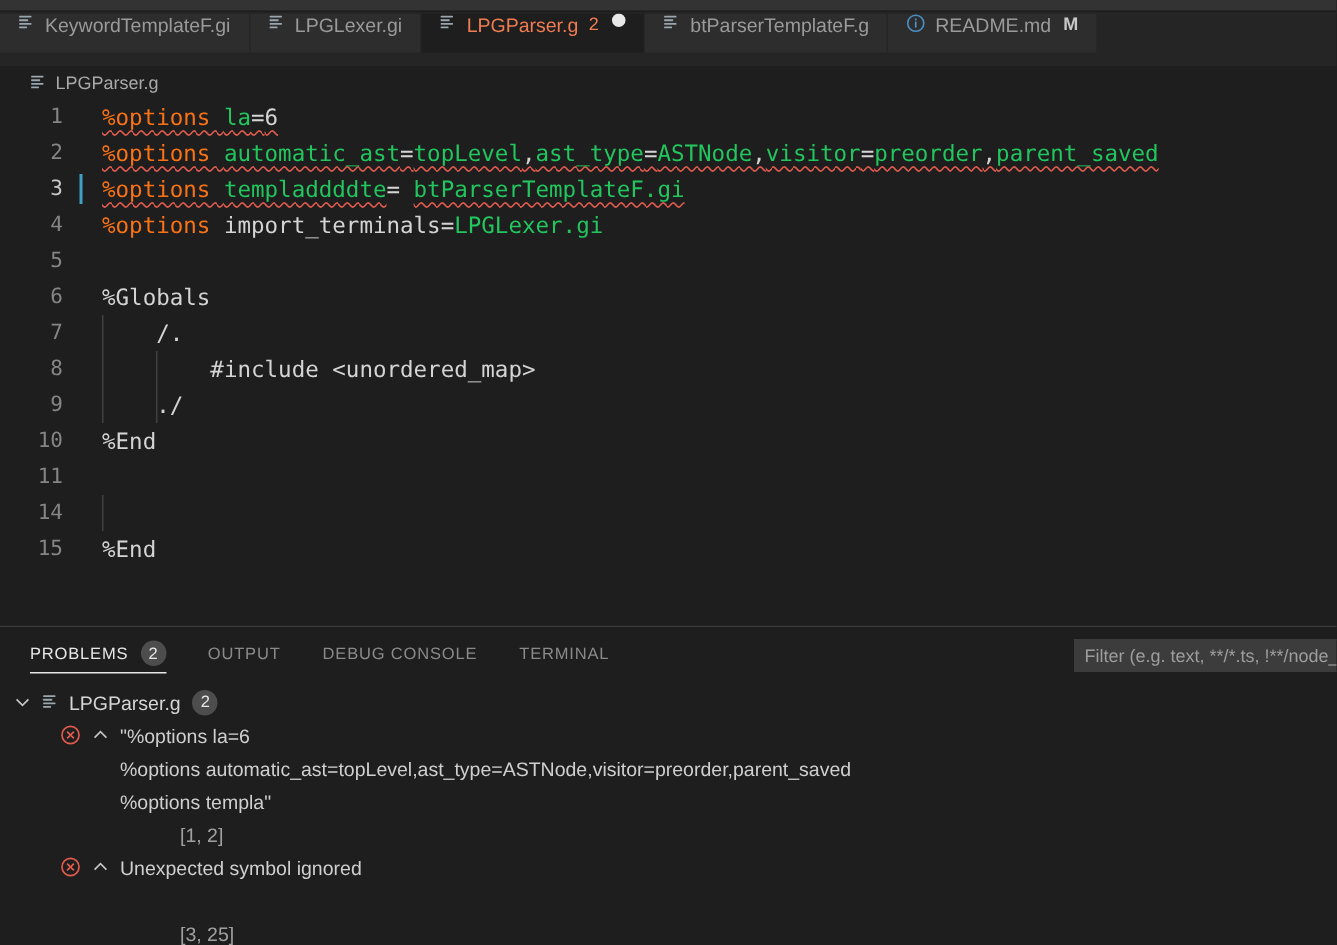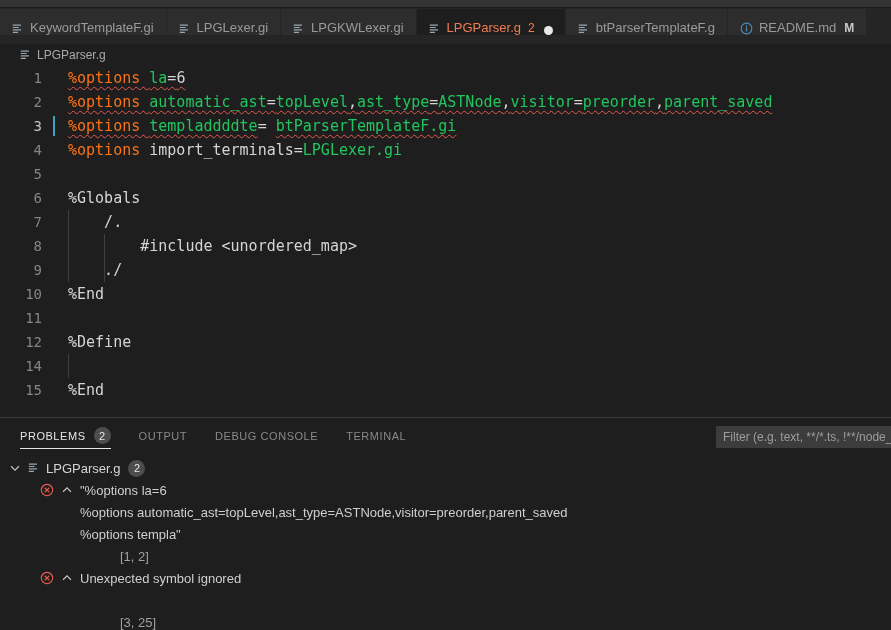--- a/index.html
+++ b/index.html
@@ -43,21 +43,21 @@
   .tabbar {
     display: flex;
     height: 35px;
     flex: 0 0 auto;
     background: #252526;
     overflow: hidden;
     position: relative;
   }
   .tab {
     display: flex;
-    align-items: flex-end;
+    align-items: flex-start;
     gap: 6px;
     padding: 0 12px;
     height: 26px;
     box-sizing: border-box;
     background: #2d2d2d;
     border-right: 1px solid #252526;
     font-size: 13px;
     color: #9a9a9a;
     white-space: nowrap;
     flex: 0 0 auto;
@@ -314,31 +314,20 @@
         <g fill="#9aa7b0">
           <rect x="1" y="2" width="11" height="1.6" rx="0.4"></rect>
           <rect x="1" y="5.2" width="8" height="1.6" rx="0.4"></rect>
           <rect x="1" y="8.4" width="11" height="1.6" rx="0.4"></rect>
           <rect x="1" y="11.6" width="7" height="1.6" rx="0.4"></rect>
         </g>
       </svg>
       <span class="tab-label">LPGLexer.gi</span>
     </div>
 
-    <div class="tab">
-      <svg class="file-icon" viewBox="0 0 16 16">
-        <g fill="#9aa7b0">
-          <rect x="1" y="2" width="11" height="1.6" rx="0.4"></rect>
-          <rect x="1" y="5.2" width="8" height="1.6" rx="0.4"></rect>
-          <rect x="1" y="8.4" width="11" height="1.6" rx="0.4"></rect>
-          <rect x="1" y="11.6" width="7" height="1.6" rx="0.4"></rect>
-        </g>
-      </svg>
-      <span class="tab-label">LPGKWLexer.gi</span>
-    </div>
 
     <div class="tab active">
       <svg class="file-icon" viewBox="0 0 16 16">
         <g fill="#9aa7b0">
           <rect x="1" y="2" width="11" height="1.6" rx="0.4"></rect>
           <rect x="1" y="5.2" width="8" height="1.6" rx="0.4"></rect>
           <rect x="1" y="8.4" width="11" height="1.6" rx="0.4"></rect>
           <rect x="1" y="11.6" width="7" height="1.6" rx="0.4"></rect>
         </g>
       </svg>
@@ -433,25 +422,20 @@
       </div>
       <div class="code-line">
         <div class="gutter">10</div>
         <div class="cursor-col"></div>
         <div class="code-text"><span class="tok-plain">%End</span></div>
       </div>
       <div class="code-line">
         <div class="gutter">11</div>
         <div class="cursor-col"></div>
         <div class="code-text"></div>
-      </div>
-      <div class="code-line">
-        <div class="gutter">12</div>
-        <div class="cursor-col"></div>
-        <div class="code-text"><span class="tok-plain">%Define</span></div>
       </div>
       <div class="code-line">
         <div class="gutter">14</div>
         <div class="cursor-col"></div>
         <div class="code-text"><div class="indent-guide" style="left: 10px;"></div></div>
       </div>
       <div class="code-line">
         <div class="gutter">15</div>
         <div class="cursor-col"></div>
         <div class="code-text"><span class="tok-plain">%End</span></div>

